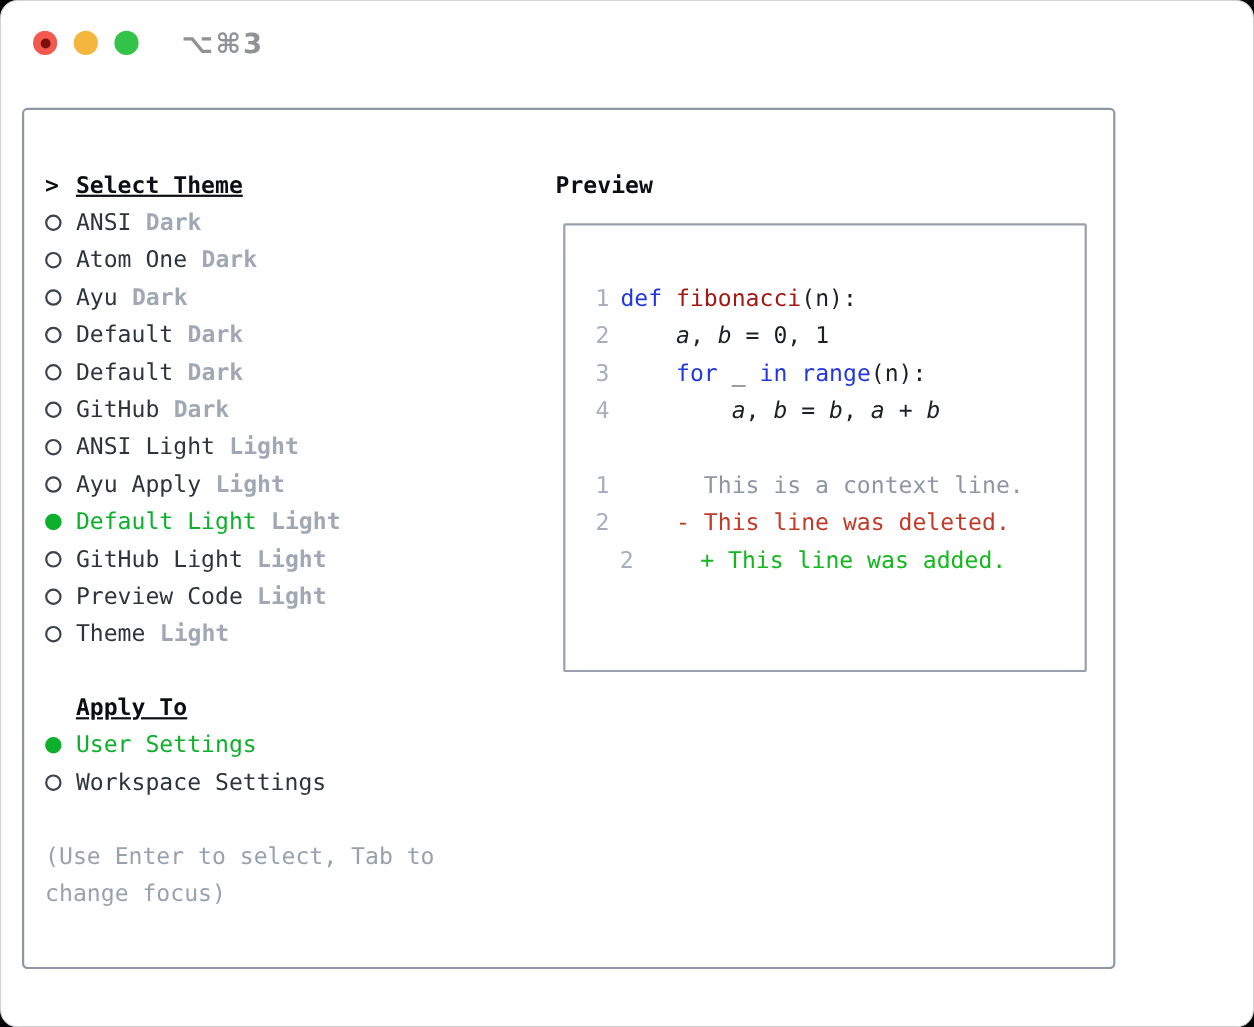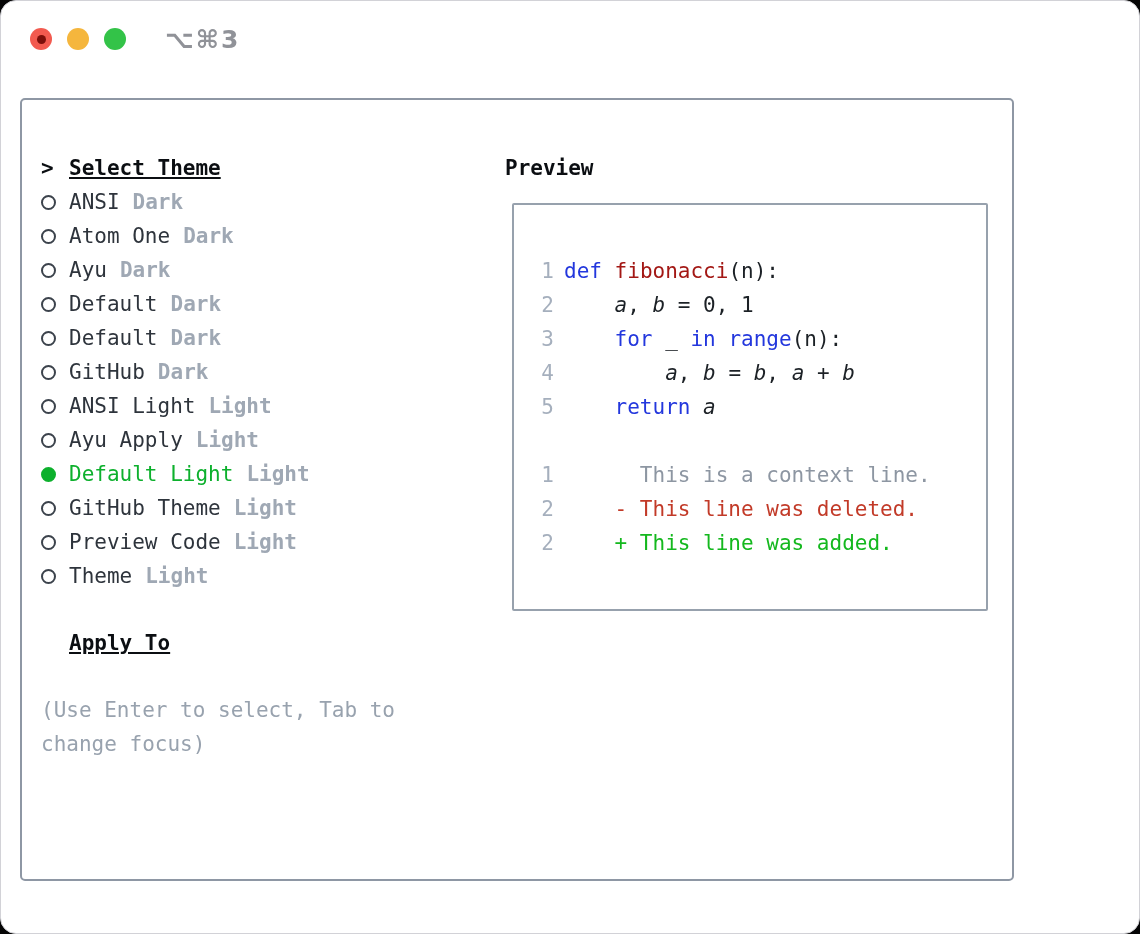--- a/index.html
+++ b/index.html
@@ -53,21 +53,21 @@
     border:2px solid #97a1ad;border-radius:2px;background:#fff;
     padding:49px 0 0 26px;font-size:21px;line-height:34px;overflow:hidden;}
   .cline{white-space:pre;height:34px;color:#1c2126;}
   .ln{display:inline-block;width:14px;text-align:right;margin-right:10px;color:var(--ln-gray);}
   .kw{color:var(--kw-blue);}
   .fn{color:var(--fn-red);}
   .var{font-style:italic;}
   .blank{height:34px;}
   .cline.context{color:var(--ctx-gray);}
   .cline.deleted{color:var(--del-red);}
-  .cline.added{color:var(--add-green);}
+  .cline.added{color:var(--add-green);margin-left:22px;}
   .cline.context .ln,.cline.deleted .ln,.cline.added .ln{color:var(--ln-gray);}
 </style>
 </head>
 <body>
 
 <div class="window">
 
   <div class="titlebar">
     <div class="dots">
       <span class="dot red">
@@ -88,42 +88,45 @@
       <div id="theme-list">
           <div class="row"><span class="marker"><span class="radio"></span></span><span class="t-name">ANSI</span><span class="t-tag">Dark</span></div>
           <div class="row"><span class="marker"><span class="radio"></span></span><span class="t-name">Atom One</span><span class="t-tag">Dark</span></div>
           <div class="row"><span class="marker"><span class="radio"></span></span><span class="t-name">Ayu</span><span class="t-tag">Dark</span></div>
           <div class="row"><span class="marker"><span class="radio"></span></span><span class="t-name">Default</span><span class="t-tag">Dark</span></div>
           <div class="row"><span class="marker"><span class="radio"></span></span><span class="t-name">Default</span><span class="t-tag">Dark</span></div>
           <div class="row"><span class="marker"><span class="radio"></span></span><span class="t-name">GitHub</span><span class="t-tag">Dark</span></div>
           <div class="row"><span class="marker"><span class="radio"></span></span><span class="t-name">ANSI Light</span><span class="t-tag">Light</span></div>
           <div class="row"><span class="marker"><span class="radio"></span></span><span class="t-name">Ayu Apply</span><span class="t-tag">Light</span></div>
           <div class="row selected"><span class="marker"><span class="radio sel"></span></span><span class="t-name">Default Light</span><span class="t-tag">Light</span></div>
-          <div class="row"><span class="marker"><span class="radio"></span></span><span class="t-name">GitHub Theme</span><span class="t-tag">Light</span></div>
+          <div class="row"><span class="marker"><span class="radio"></span></span><span class="t-name">GitHub Light</span><span class="t-tag">Light</span></div>
           <div class="row"><span class="marker"><span class="radio"></span></span><span class="t-name">Preview Code</span><span class="t-tag">Light</span></div>
           <div class="row"><span class="marker"><span class="radio"></span></span><span class="t-name">Theme</span><span class="t-tag">Light</span></div>
         </div>
       <div class="spacer"></div>
       <div class="row">
         <span class="marker"></span><span class="hdr">Apply To</span>
       </div>
+      <div id="apply-list">
+          <div class="row selected"><span class="marker"><span class="radio sel"></span></span><span class="opt-label">User Settings</span></div>
+          <div class="row"><span class="marker"><span class="radio"></span></span><span class="opt-label">Workspace Settings</span></div>
+        </div>
       <div class="spacer"></div>
       <div class="row help">(Use Enter to select, Tab to</div>
       <div class="row help">change focus)</div>
     </div>
 
     <div class="preview-title">Preview</div>
 
     <div class="preview-box">
       <div id="code-lines">
           <div class="cline"><span class="ln">1</span><span class="kw">def</span><span> </span><span class="fn">fibonacci</span><span>(n):</span></div>
           <div class="cline"><span class="ln">2</span><span>    </span><span class="var">a</span><span>, </span><span class="var">b</span><span> = 0, 1</span></div>
           <div class="cline"><span class="ln">3</span><span>    </span><span class="kw">for</span><span> _ </span><span class="kw">in</span><span> </span><span class="kw">range</span><span>(n):</span></div>
           <div class="cline"><span class="ln">4</span><span>        </span><span class="var">a</span><span>, </span><span class="var">b</span><span> = </span><span class="var">b</span><span>, </span><span class="var">a</span><span> + </span><span class="var">b</span></div>
-          <div class="cline"><span class="ln">5</span><span>    </span><span class="kw">return</span><span> </span><span class="var">a</span></div>
         </div>
       <div class="blank"></div>
       <div id="diff-lines">
           <div class="cline context"><span class="ln">1</span><span>      This is a context line.</span></div>
           <div class="cline deleted"><span class="ln">2</span><span>    - This line was deleted.</span></div>
           <div class="cline added"><span class="ln">2</span><span>    + This line was added.</span></div>
         </div>
     </div>
 
   </div>

